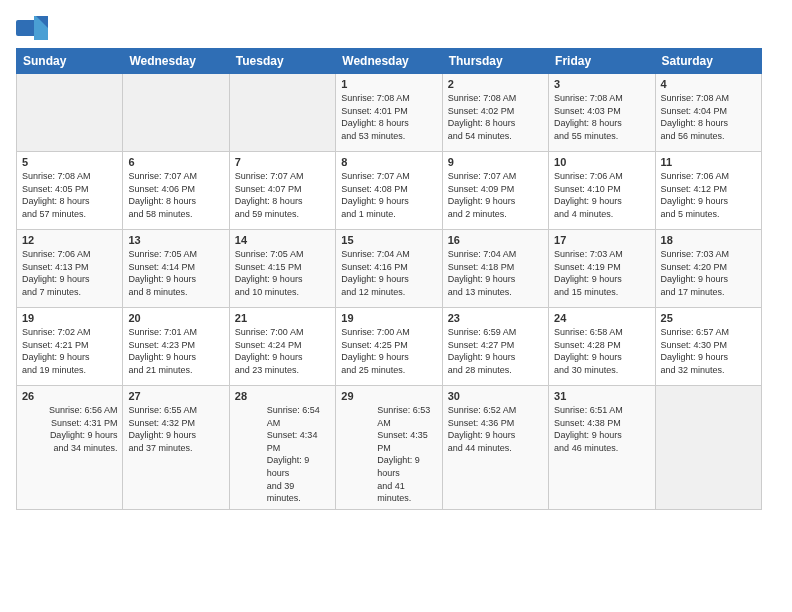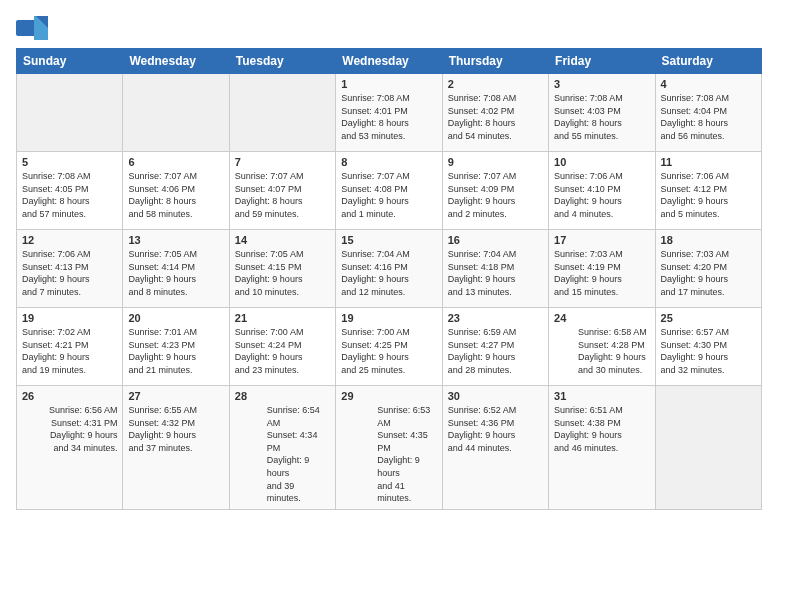--- a/index.html
+++ b/index.html
@@ -298,21 +298,21 @@
           </td>
           <td>
             <span class="day-number">23</span>
             <div class="day-info" style="white-space: pre-line;">Sunrise: 6:59 AM
 Sunset: 4:27 PM
 Daylight: 9 hours
 and 28 minutes.</div>
           </td>
           <td>
             <span class="day-number">24</span>
-            <div class="day-info" style="white-space: pre-line; margin-left: 24px;">Sunrise: 6:58 AM
+            <div class="day-info" style="white-space: pre-line;">Sunrise: 6:58 AM
 Sunset: 4:28 PM
 Daylight: 9 hours
 and 30 minutes.</div>
           </td>
           <td>
             <span class="day-number">25</span>
             <div class="day-info" style="white-space: pre-line;">Sunrise: 6:57 AM
 Sunset: 4:30 PM
 Daylight: 9 hours
 and 32 minutes.</div>

